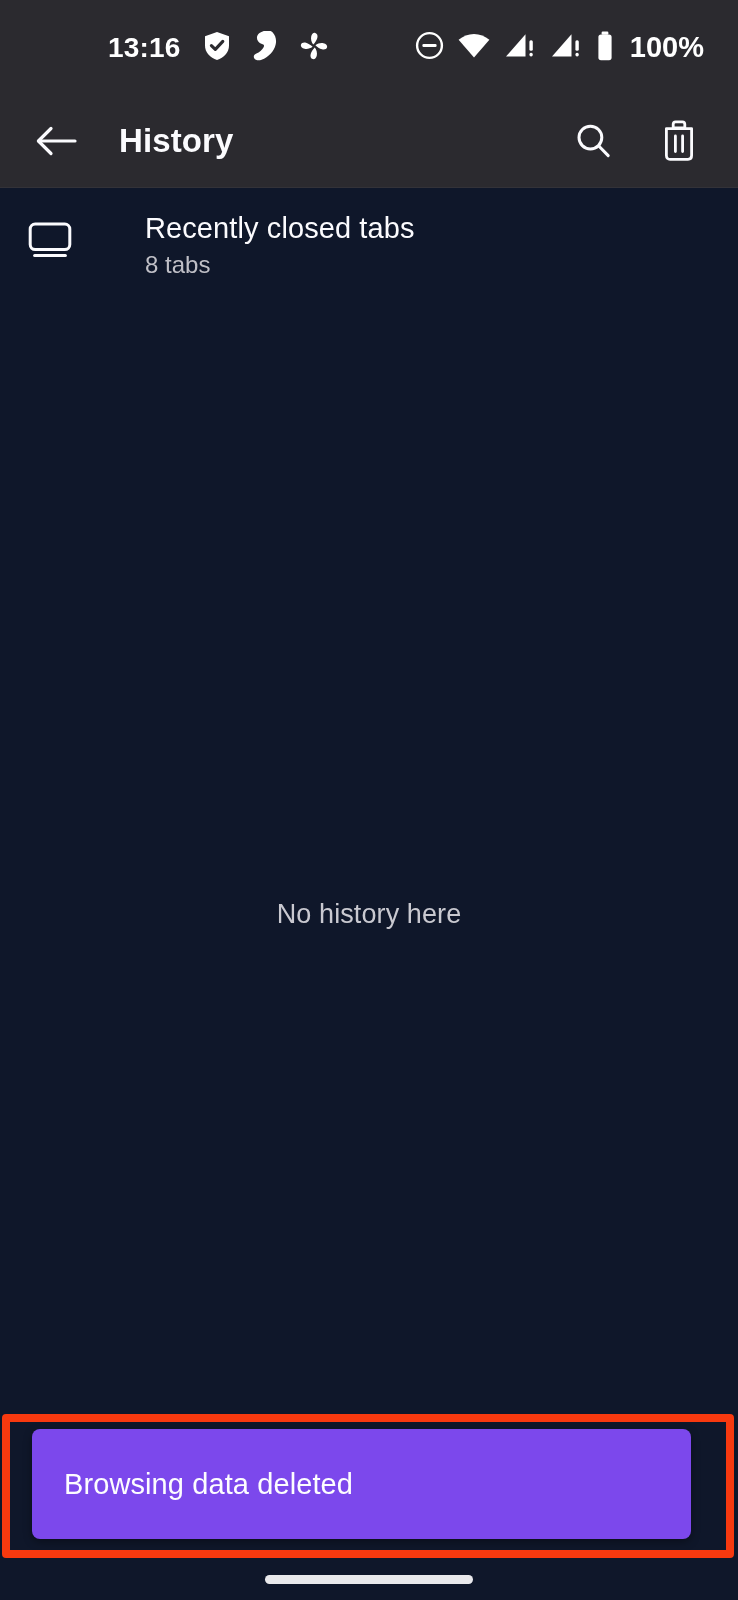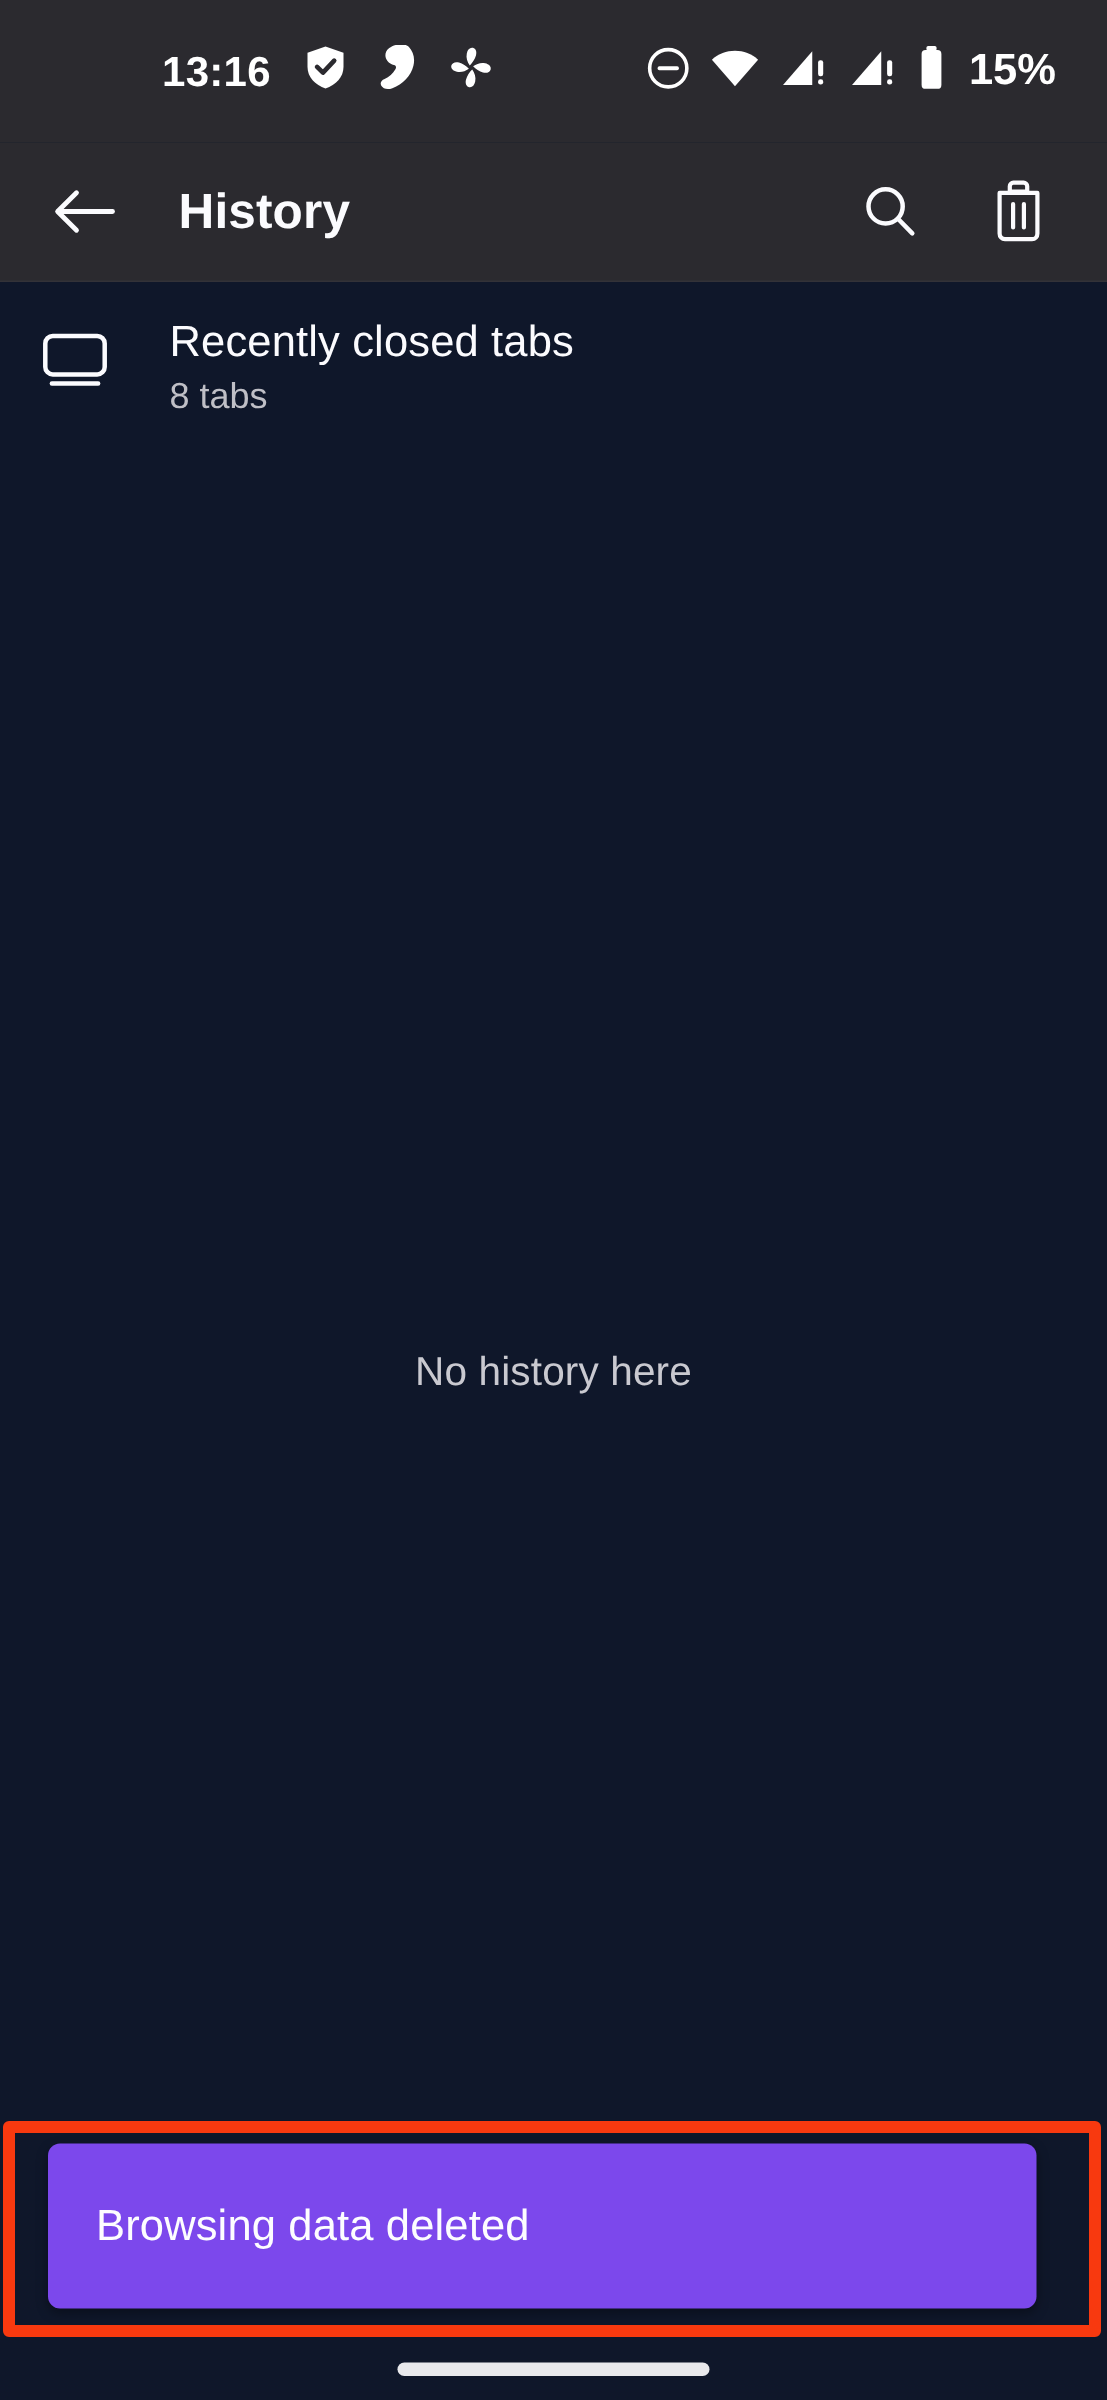--- a/index.html
+++ b/index.html
@@ -83,21 +83,21 @@
     flex:0 0 auto;
     display:flex; align-items:flex-start;
     padding:24px 24px 22px 24px;
     cursor:pointer;
   }
   .rct-icon {
     width:52px; height:52px; flex:0 0 52px;
     display:flex; align-items:center; justify-content:center;
     margin-top:4px;
   }
-  .rct-text { margin-left:37px; display:flex; flex-direction:column; gap:8px; }
+  .rct-text { margin-left:69px; display:flex; flex-direction:column; gap:8px; }
   .rct-title {
     color:#fbfbfe;
     font-size:29px;
     line-height:1.12;
     letter-spacing:0.1px;
   }
   .rct-sub {
     color:#bfbfc6;
     font-size:24px;
     line-height:1.12;
@@ -220,21 +220,21 @@
         </svg>
       </span>
 
       <span class="si">
         <svg width="18" height="30" viewBox="0 0 18 30">
           <rect x="5.6" y="0.6" width="6.8" height="3.2" rx="1.2" fill="#ffffff"></rect>
           <rect x="2.4" y="3.4" width="13.2" height="25.8" rx="2.6" fill="#ffffff"></rect>
         </svg>
       </span>
 
-      <span class="sbat-pct">15%</span>
+      <span class="sbat-pct">100%</span>
     </div>
   </div>
 
   <div class="appbar">
     <div class="appbar-back">
       <svg width="42" height="34" viewBox="0 0 42 34">
         <path d="M40 17 H4" stroke="#fbfbfe" stroke-width="3.2" stroke-linecap="round" fill="none"></path>
         <path d="M16 4.5 L3.4 17 L16 29.5" stroke="#fbfbfe" stroke-width="3.2" stroke-linecap="round" stroke-linejoin="round" fill="none"></path>
       </svg>
     </div>

